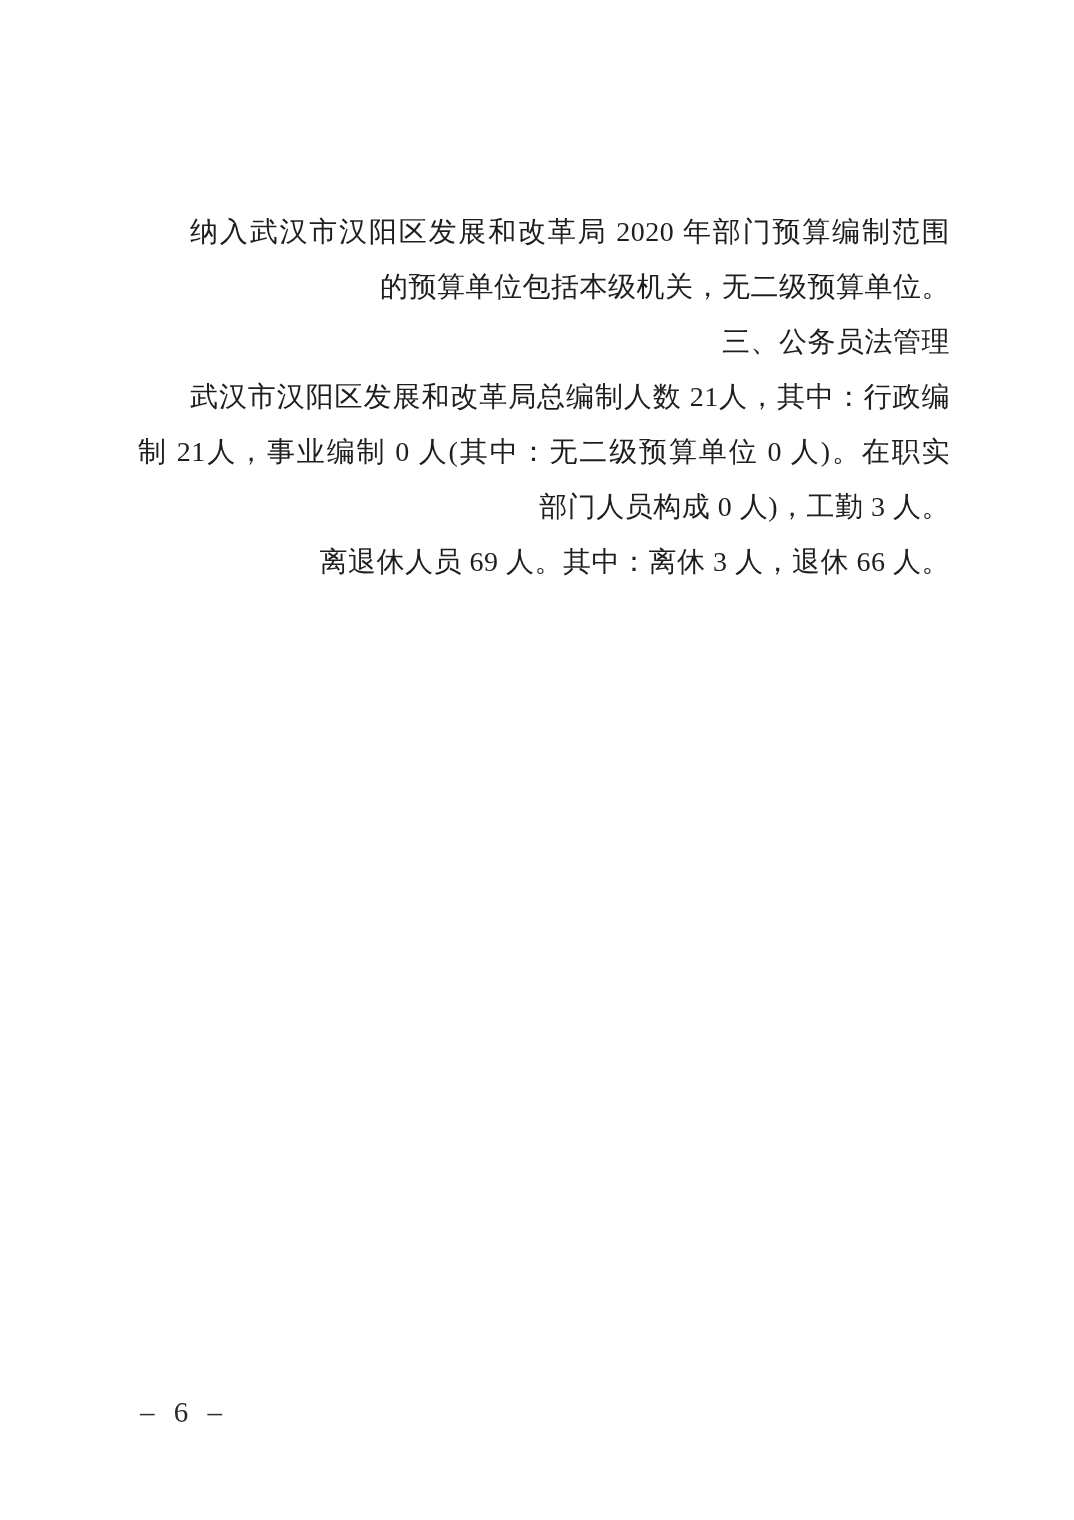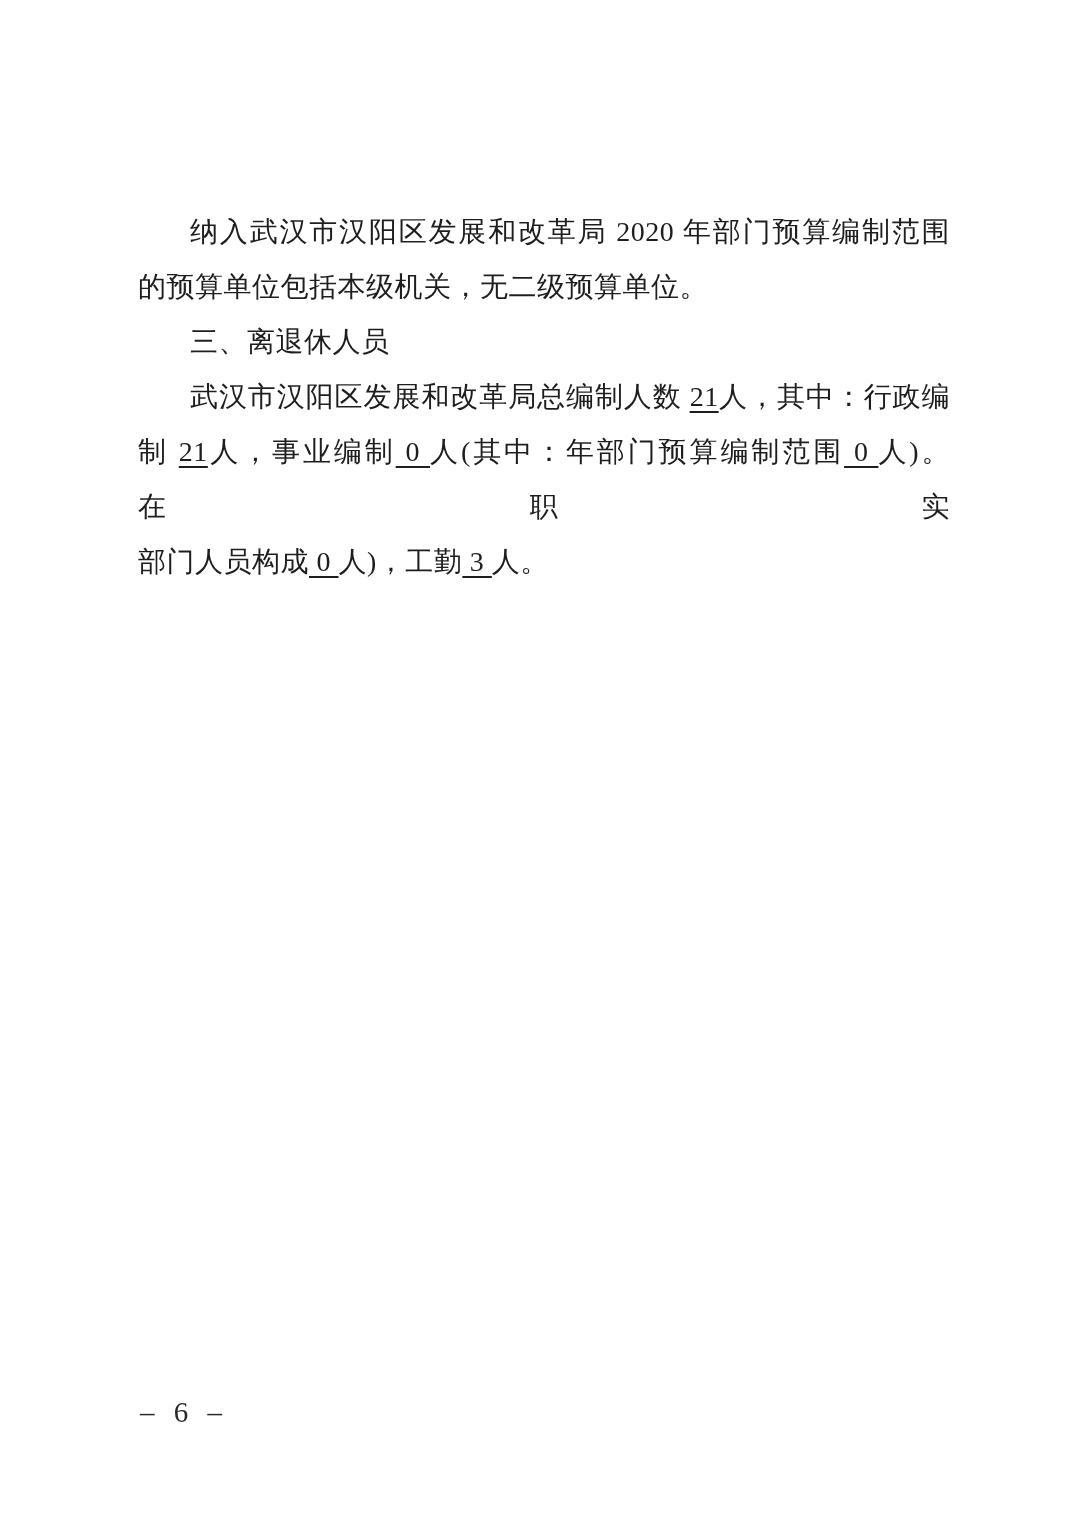--- a/index.html
+++ b/index.html
@@ -17,25 +17,24 @@
   .content {
     position: absolute;
     left: 138px;
     top: 204px;
     width: 812px;
     font-size: 28px;
     line-height: 55px;
     letter-spacing: 0.5px;
     word-break: keep-all;
   }
-  .line { text-align: left; }
+  .line { text-align: right; }
   .indent { text-indent: 52px; }
   .justify { text-align: justify; text-align-last: justify; }
   .u {
-    text-decoration: underline;
     text-decoration-thickness: 1.5px;
     text-underline-offset: 5px;
   }
   .footer {
     position: absolute;
     left: 140px;
     top: 1396px;
     font-size: 29px;
     letter-spacing: 6px;
     color: #2a2a2a;
@@ -46,27 +45,28 @@
 <body>
 
 <div class="page">
 
   <main class="content">
 
     <div class="line indent justify"><span>纳入武汉市汉阳区发展和改革局 2020 年部门预算编制范围</span></div>
 
     <div class="line"><span>的预算单位包括本级机关，无二级预算单位。</span></div>
 
-    <div class="line indent"><span>三、离退休人员</span></div>
+    <div class="line indent"><span>三、公务员法管理</span></div>
 
     <div class="line indent justify"><span>武汉市汉阳区发展和改革局总编制人数 </span><span class="u">21</span><span>人，其中：行政编</span></div>
 
-    <div class="line justify"><span>制 </span><span class="u">21</span><span>人，事业编制</span><span class="u"> 0 </span><span>人(其中：年部门预算编制范围</span><span class="u"> 0 </span><span>人)。在职实</span></div>
+    <div class="line justify"><span>制 </span><span class="u">21</span><span>人，事业编制</span><span class="u"> 0 </span><span>人(其中：无二级预算单位</span><span class="u"> 0 </span><span>人)。在职实</span></div>
 
 
     <div class="line"><span>部门人员构成</span><span class="u"> 0 </span><span>人)，工勤</span><span class="u"> 3 </span><span>人。</span></div>
 
+    <div class="line indent"><span>离退休人员 69 人。其中：离休 3 人，退休 66 人。</span></div>
 
   </main>
 
   <footer class="footer"><span>– 6 –</span></footer>
 
 </div>
 
 </body></html>

